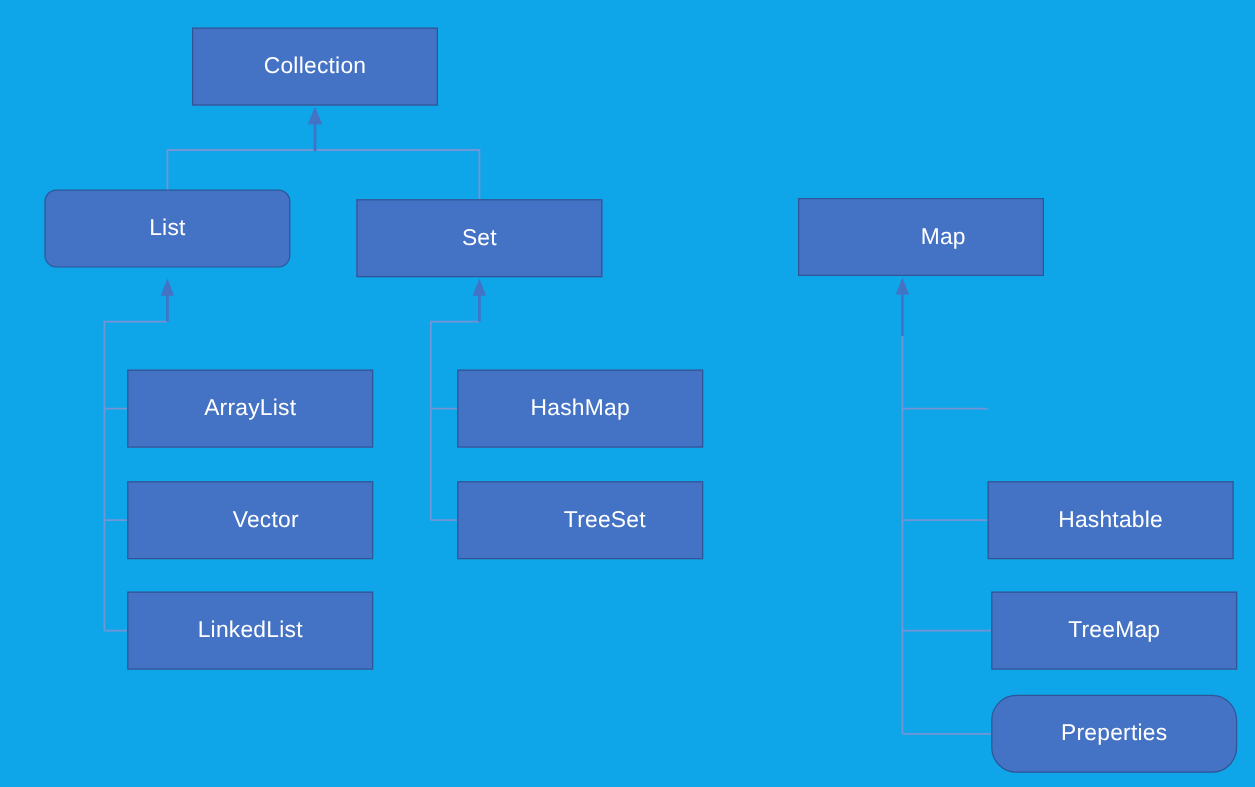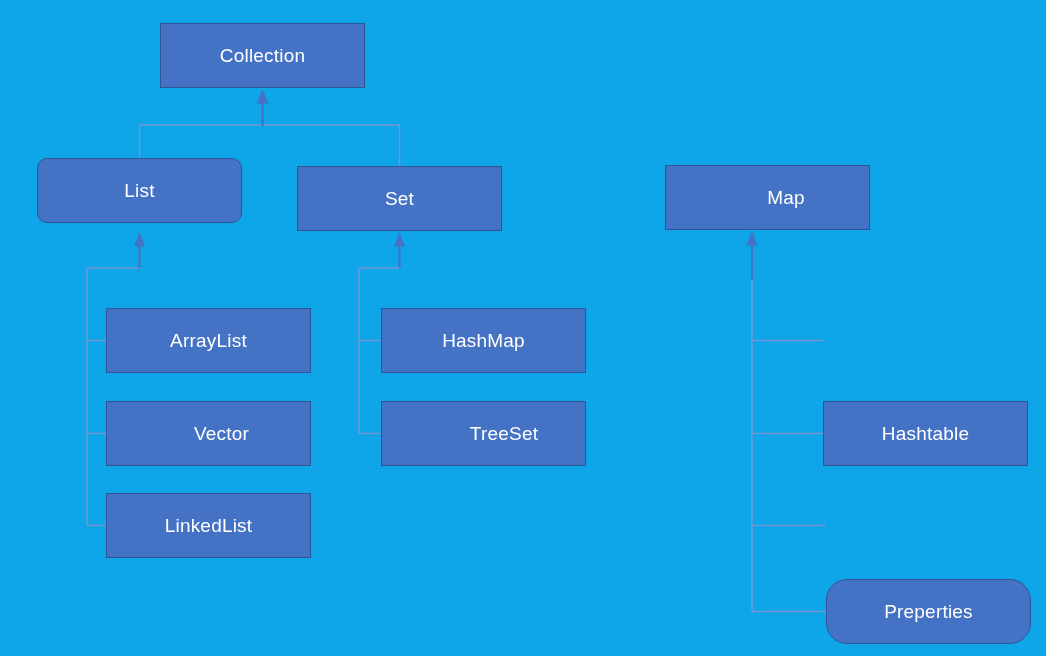--- a/index.html
+++ b/index.html
@@ -137,18 +137,21 @@
 
   <div class="node pos-treeset">
     <span>TreeSet</span>
   </div>
 
 
   <div class="node pos-hashtable">
     <span>Hashtable</span>
   </div>
 
+  <div class="node pos-treemap">
+    <span>TreeMap</span>
+  </div>
 
   <div class="node pos-preperties">
     <span>Preperties</span>
   </div>
 
 </div>
 
 </body></html>

